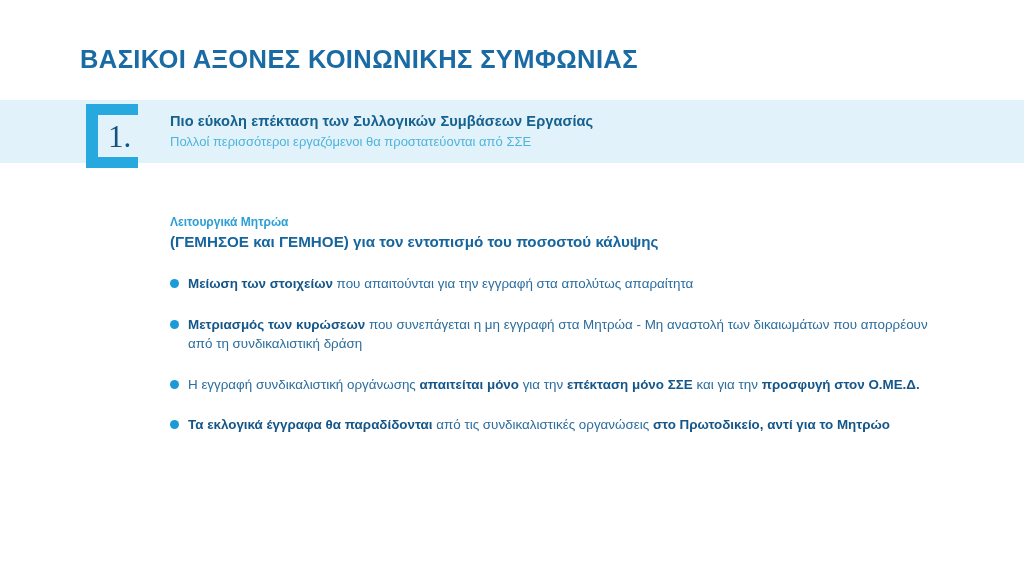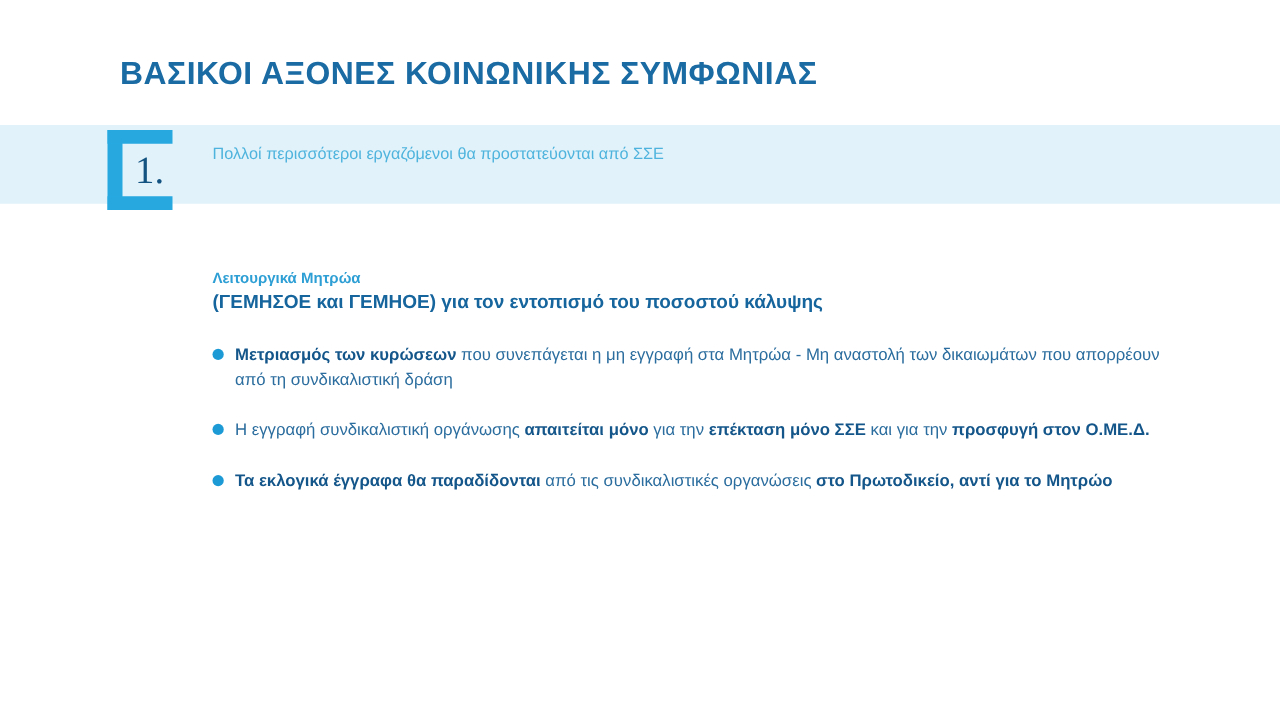--- a/index.html
+++ b/index.html
@@ -18,21 +18,21 @@
 
   .slide {
     position: absolute;
     inset: 0;
     background: #ffffff;
   }
 
   
   .slide-title {
     position: absolute;
-    left: 96px;
+    left: 80px;
     top: 45px;
     font-size: 25.5px;
     font-weight: bold;
     letter-spacing: 0.4px;
     color: #1a6ba4;
     white-space: nowrap;
   }
 
   
   .banner-band {
@@ -172,27 +172,29 @@
   <div class="banner-band"></div>
 
   <div class="badge">
     <span class="bracket-left"></span>
     <span class="bracket-top"></span>
     <span class="bracket-bottom"></span>
     <span class="badge-number">1.</span>
   </div>
 
   <div class="banner-text">
+    <div class="banner-heading">Πιο εύκολη επέκταση των Συλλογικών Συμβάσεων Εργασίας</div>
     <div class="banner-sub">Πολλοί περισσότεροι εργαζόμενοι θα προστατεύονται από ΣΣΕ</div>
   </div>
 
   <div class="body-block">
     <div class="section-heading-1">Λειτουργικά Μητρώα</div>
     <div class="section-heading-2">(ΓΕΜΗΣΟΕ και ΓΕΜΗΟΕ) για τον εντοπισμό του ποσοστού κάλυψης</div>
 
     <ul class="bullet-list" id="bullet-list">
+        <li class="bullet-item"><span class="bullet-dot"></span><span class="b">Μείωση των στοιχείων</span><span class="r"> που απαιτούνται για την εγγραφή στα απολύτως απαραίτητα</span></li>
         <li class="bullet-item"><span class="bullet-dot"></span><span class="b">Μετριασμός των κυρώσεων</span><span class="r"> που συνεπάγεται η μη εγγραφή στα Μητρώα - Μη αναστολή των δικαιωμάτων που απορρέουν από τη συνδικαλιστική δράση</span></li>
         <li class="bullet-item"><span class="bullet-dot"></span><span class="r">Η εγγραφή συνδικαλιστική οργάνωσης </span><span class="b">απαιτείται μόνο</span><span class="r"> για την </span><span class="b">επέκταση μόνο ΣΣΕ</span><span class="r"> και για την </span><span class="b">προσφυγή στον Ο.ΜΕ.Δ.</span></li>
         <li class="bullet-item"><span class="bullet-dot"></span><span class="b">Τα εκλογικά έγγραφα θα παραδίδονται</span><span class="r"> από τις συνδικαλιστικές οργανώσεις </span><span class="b">στο Πρωτοδικείο, αντί για το Μητρώο</span></li>
       </ul>
   </div>
 
 </div>
 
 </body></html>

